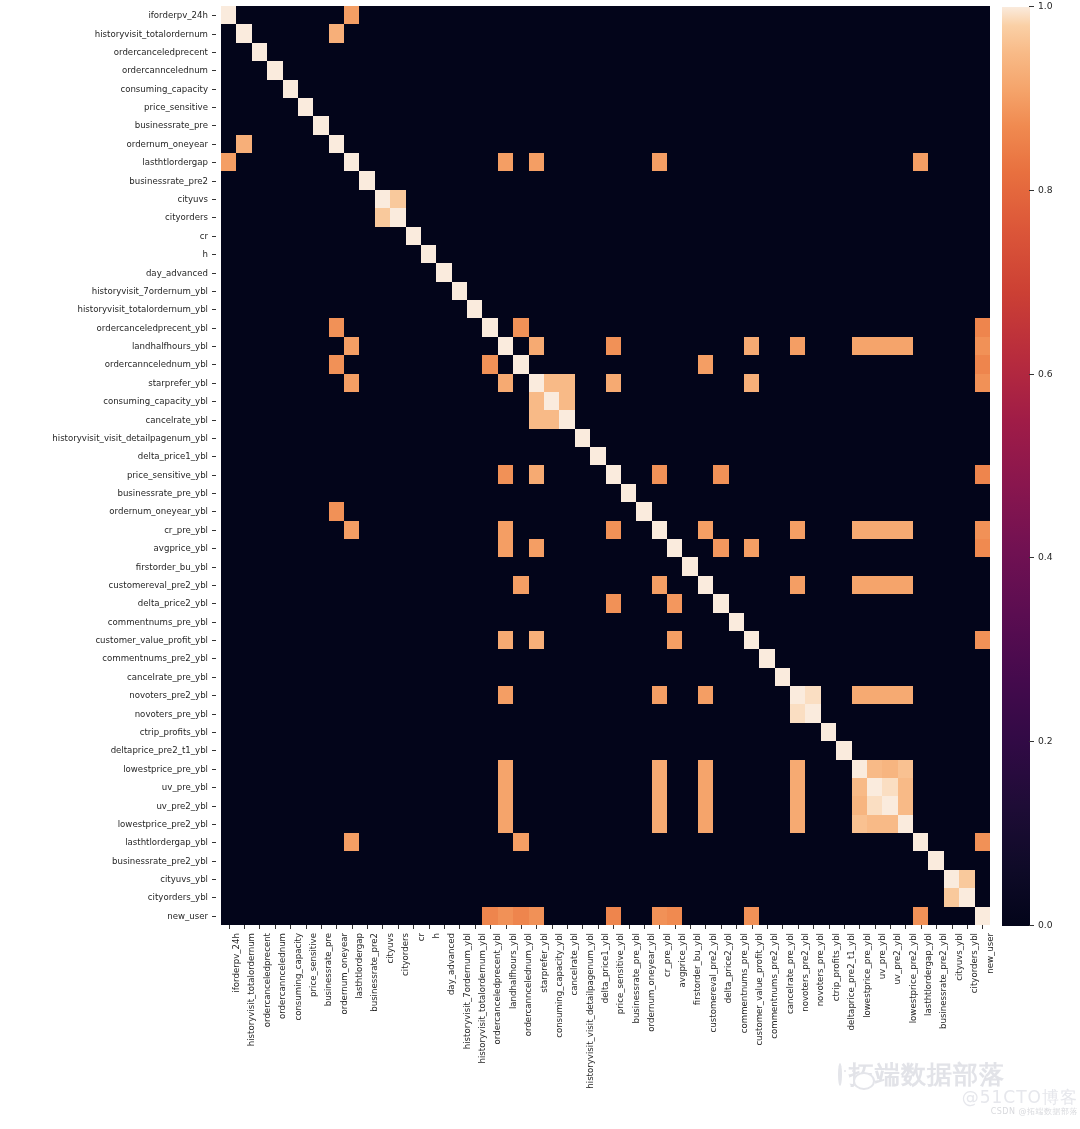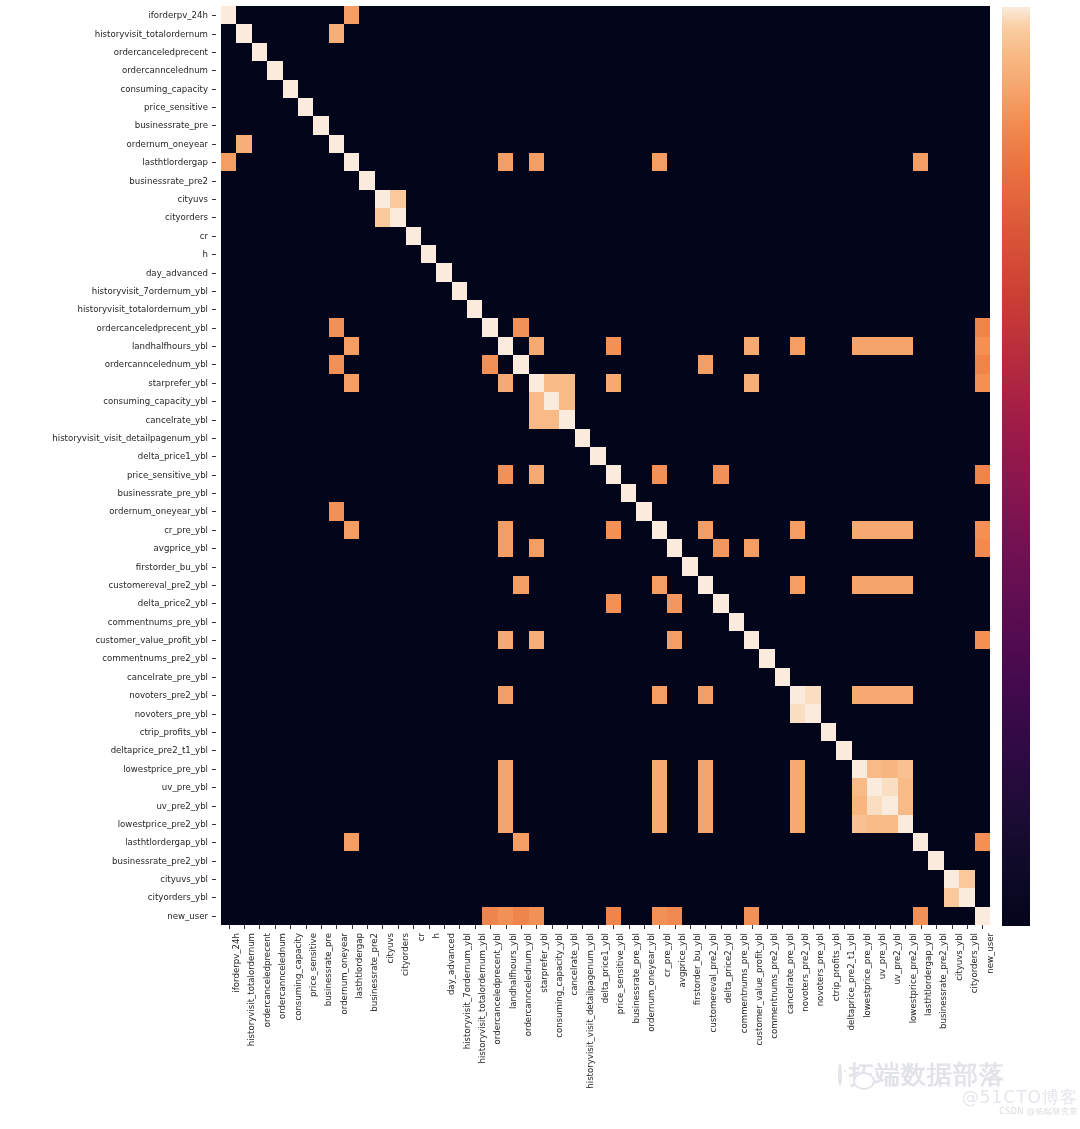--- a/index.html
+++ b/index.html
@@ -2815,28 +2815,42 @@
       <div class="xlab" style="left:718.47px">businessrate_pre2_ybl</div>
       <div class="xtick" style="left:730.55px"></div>
       <div class="xlab" style="left:733.85px">cityuvs_ybl</div>
       <div class="xtick" style="left:745.93px"></div>
       <div class="xlab" style="left:749.23px">cityorders_ybl</div>
       <div class="xtick" style="left:761.31px"></div>
       <div class="xlab" style="left:764.61px">new_user</div>
     </div>
 
   <div id="cbar"></div>
+  <div id="cbar-ticks">
+      <div class="cbtick" style="top:0.00px"></div>
+      <div class="cblab" style="top:0.00px">1.0</div>
+      <div class="cbtick" style="top:183.80px"></div>
+      <div class="cblab" style="top:183.80px">0.8</div>
+      <div class="cbtick" style="top:367.60px"></div>
+      <div class="cblab" style="top:367.60px">0.6</div>
+      <div class="cbtick" style="top:551.40px"></div>
+      <div class="cblab" style="top:551.40px">0.4</div>
+      <div class="cbtick" style="top:735.20px"></div>
+      <div class="cblab" style="top:735.20px">0.2</div>
+      <div class="cbtick" style="top:919.00px"></div>
+      <div class="cblab" style="top:919.00px">0.0</div>
+    </div>
 
   <div id="watermark">
     <div id="wm-row">
       <span class="wx-bubble">
         <span class="wx-b1"></span>
         <span class="wx-b2"></span>
         <span class="wx-dot" style="left:6px;top:5px;"></span>
         <span class="wx-dot" style="left:14px;top:5px;"></span>
       </span>
       <span id="wm-main">拓端数据部落</span>
     </div>
     <div id="wm-sub">@51CTO博客</div>
-    <div id="wm-sub2">CSDN @拓端研究室</div>
+    <div id="wm-sub2">CSDN @拓端数据部落</div>
   </div>
 
 </div>
 
 </body></html>

